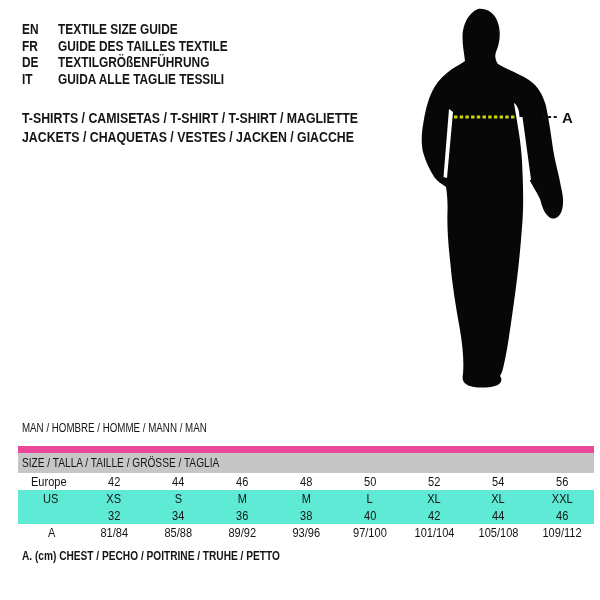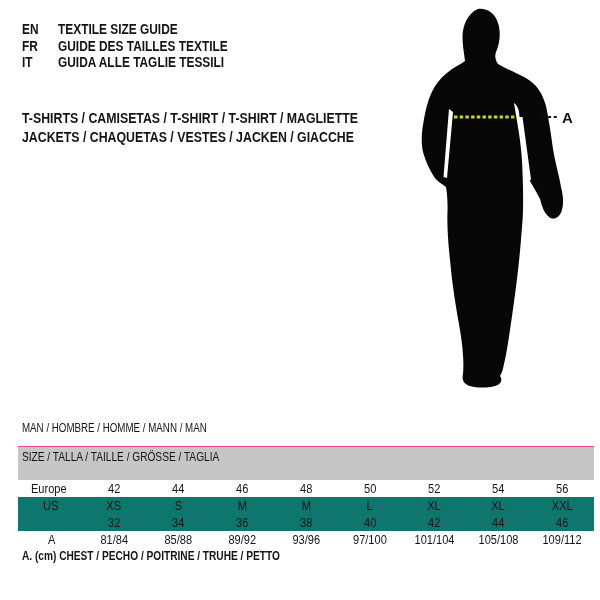--- a/index.html
+++ b/index.html
@@ -23,41 +23,45 @@
 
   
   .figure{position:absolute;left:390px;top:0;width:210px;height:400px;}
   .figure svg{display:block;width:210px;height:400px;}
 
   
   .section-title{position:absolute;left:22px;top:420px;font-size:12.5px;font-weight:normal;height:16px;line-height:16px;}
 
   
   .size-table{position:absolute;left:18px;top:446px;width:576px;font-size:13px;}
-  .t-header{height:34px;line-height:19px;background:#c6c6c6;border-top:1px solid #ec4899;
+  .t-header{height:27px;line-height:19px;background:#c6c6c6;border-top:7px solid #ec4899;
             padding-left:4px;box-sizing:border-box;}
   .t-row{display:flex;height:17px;line-height:17px;}
-  .t-row.shade{background:#0f766e;}
+  .t-row.shade{background:#5eead4;}
   .t-label{width:64px;flex:0 0 64px;padding-left:4px;box-sizing:border-box;text-align:center;}
   .t-cell{width:64px;flex:0 0 64px;text-align:center;}
 
   
   .footnote{position:absolute;left:22px;top:548px;font-size:13px;font-weight:bold;height:16px;line-height:16px;}
 </style>
 </head>
 <body>
 
 <div class="lang-block">
   <div class="lang-row">
     <span class="lang-code"><span class="cond">EN</span></span>
     <span class="cond">TEXTILE SIZE GUIDE</span>
   </div>
   <div class="lang-row">
     <span class="lang-code"><span class="cond">FR</span></span>
     <span class="cond">GUIDE DES TAILLES TEXTILE</span>
+  </div>
+  <div class="lang-row">
+    <span class="lang-code"><span class="cond">DE</span></span>
+    <span class="cond">TEXTILGRÖßENFÜHRUNG</span>
   </div>
   <div class="lang-row">
     <span class="lang-code"><span class="cond">IT</span></span>
     <span class="cond">GUIDA ALLE TAGLIE TESSILI</span>
   </div>
 </div>
 
 <div class="cat-block">
   <div class="cat-line"><span class="cond">T-SHIRTS / CAMISETAS / T-SHIRT / T-SHIRT / MAGLIETTE</span></div>
   <div class="cat-line"><span class="cond">JACKETS / CHAQUETAS / VESTES / JACKEN / GIACCHE</span></div>

